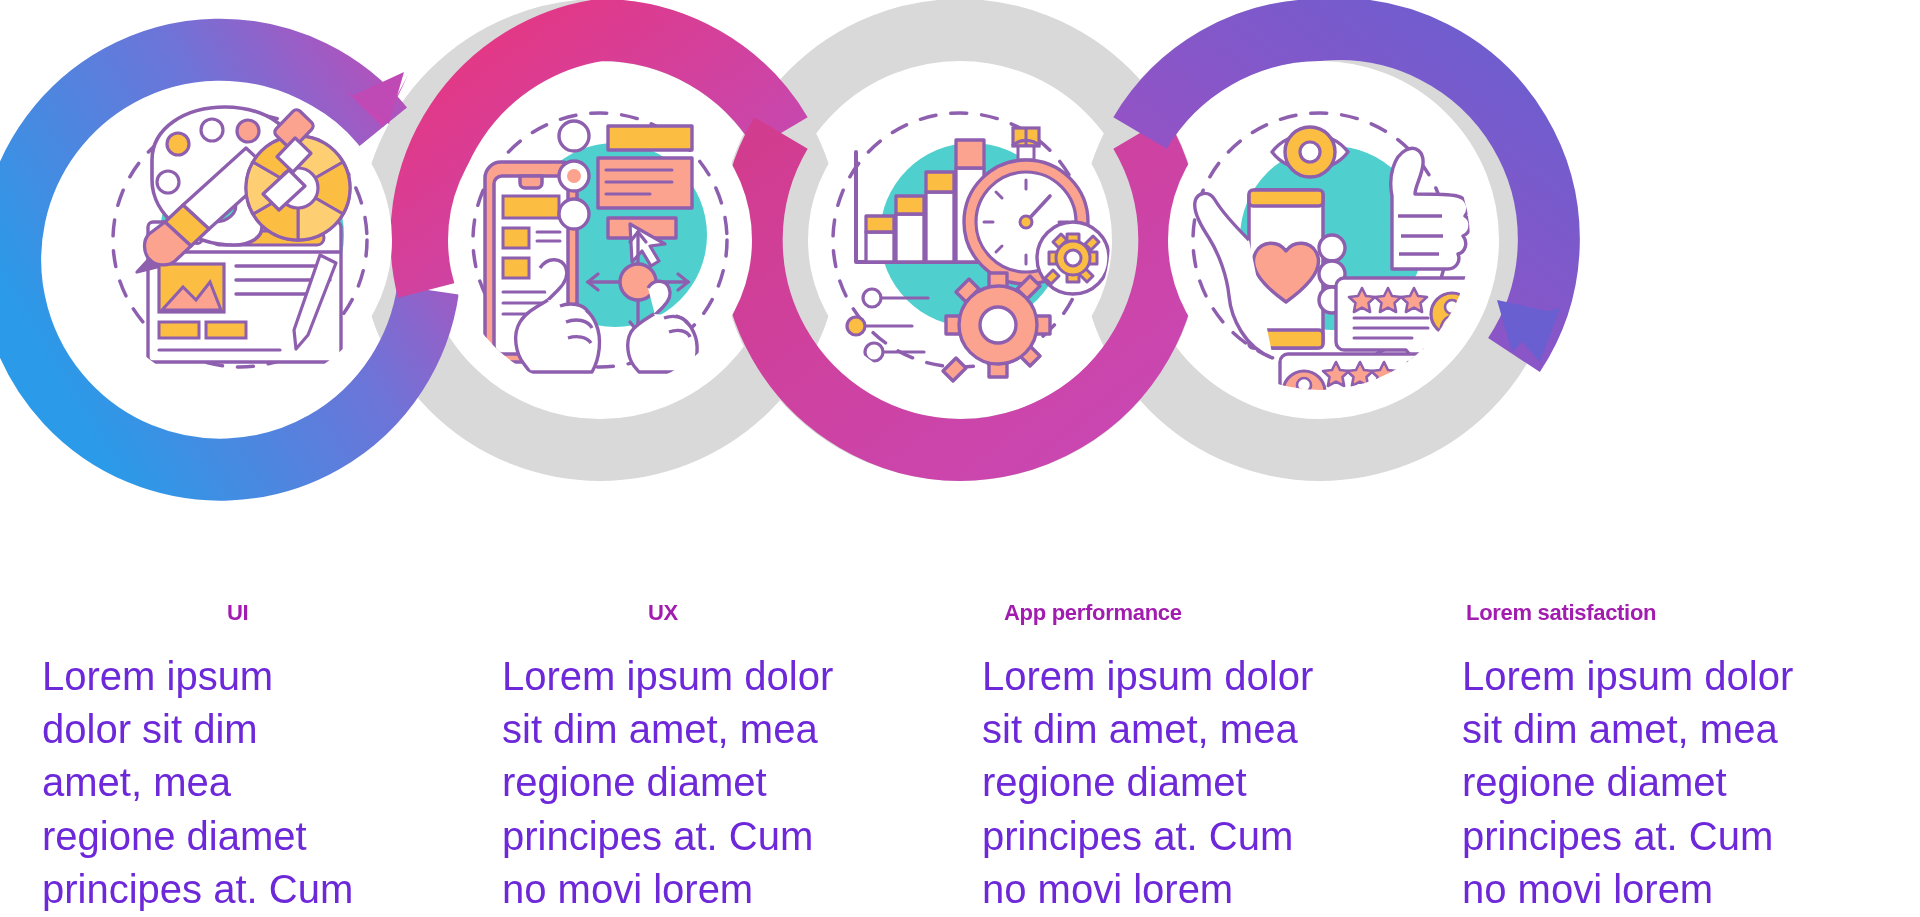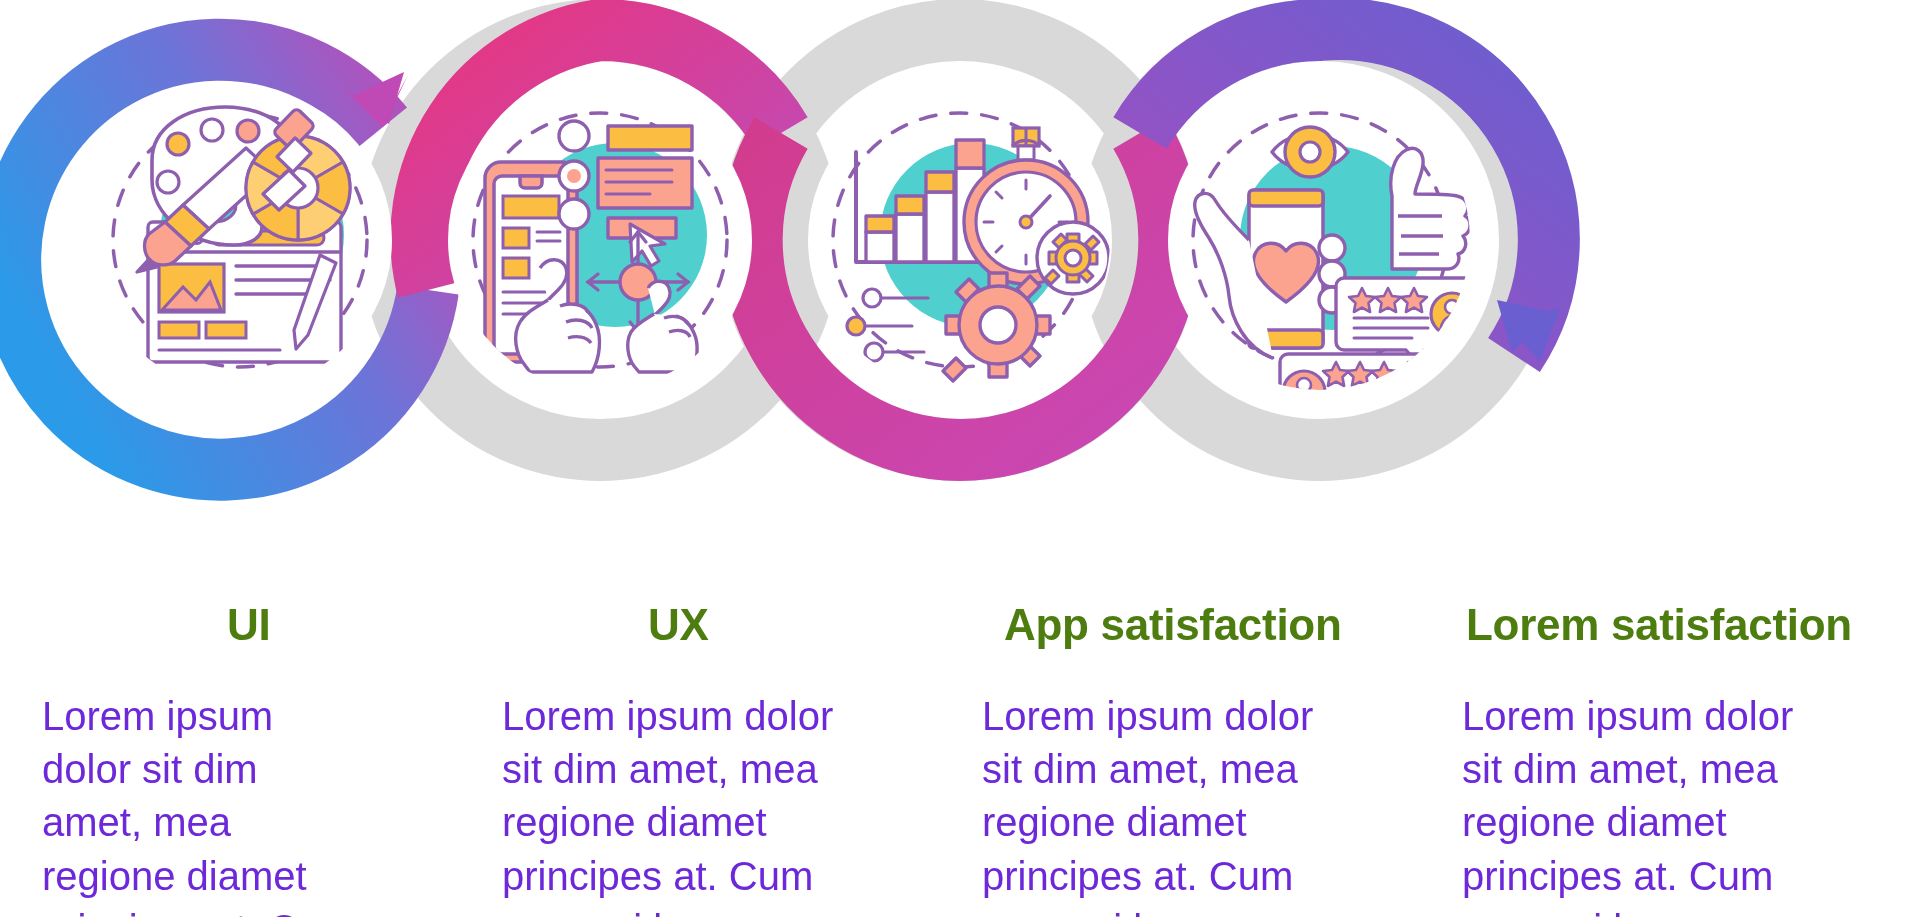--- a/index.html
+++ b/index.html
@@ -9,22 +9,22 @@
     font-family:"Liberation Sans", sans-serif;
     overflow:hidden;
   }
   #stage { position:relative; width:1920px; height:917px; background:#fff; }
 
   .ribbon-layer { position:absolute; left:0; top:0; width:1920px; height:917px; }
 
   .panels { position:absolute; left:0; top:600px; width:1920px; height:317px; display:flex; }
   .panel { width:480px; padding:0 22px; text-align:left; }
   .panel-title {
-    font-size:44px; font-weight:bold; color:#4d7c0f;
-    letter-spacing:-0.3px; margin-bottom:40px; white-space:nowrap;
+    font-size:22px; font-weight:bold; color:#a21caf;
+    letter-spacing:-0.3px; margin-bottom:24px; white-space:nowrap;
   }
   .p1 .panel-title { padding-left:205px; }
   .p2 .panel-title { padding-left:146px; }
   .p3 .panel-title { padding-left:22px; }
   .p4 .panel-title { padding-left:4px; }
   .panel-body {
     font-size:40px; line-height:1.33; color:#6d28d9;
     font-weight:400; width:345px;margin-top:16px;
   }
   .p1 .panel-body { padding-left:20px; }
@@ -401,21 +401,21 @@
       <div class="panel-title">UI</div>
       <div class="panel-body">Lorem ipsum dolor sit dim amet, mea regione diamet principes at. Cum no movi lorem ipsum dolor sit dim</div>
     </div>
 
     <div class="panel p2">
       <div class="panel-title">UX</div>
       <div class="panel-body">Lorem ipsum dolor sit dim amet, mea regione diamet principes at. Cum no movi lorem ipsum dolor sit dim</div>
     </div>
 
     <div class="panel p3">
-      <div class="panel-title">App satisfaction</div>
+      <div class="panel-title">App performance</div>
       <div class="panel-body">Lorem ipsum dolor sit dim amet, mea regione diamet principes at. Cum no movi lorem ipsum dolor sit dim</div>
     </div>
 
     <div class="panel p4">
       <div class="panel-title">Lorem satisfaction</div>
       <div class="panel-body">Lorem ipsum dolor sit dim amet, mea regione diamet principes at. Cum no movi lorem ipsum dolor sit dim</div>
     </div>
 
   </div>
 </div>

